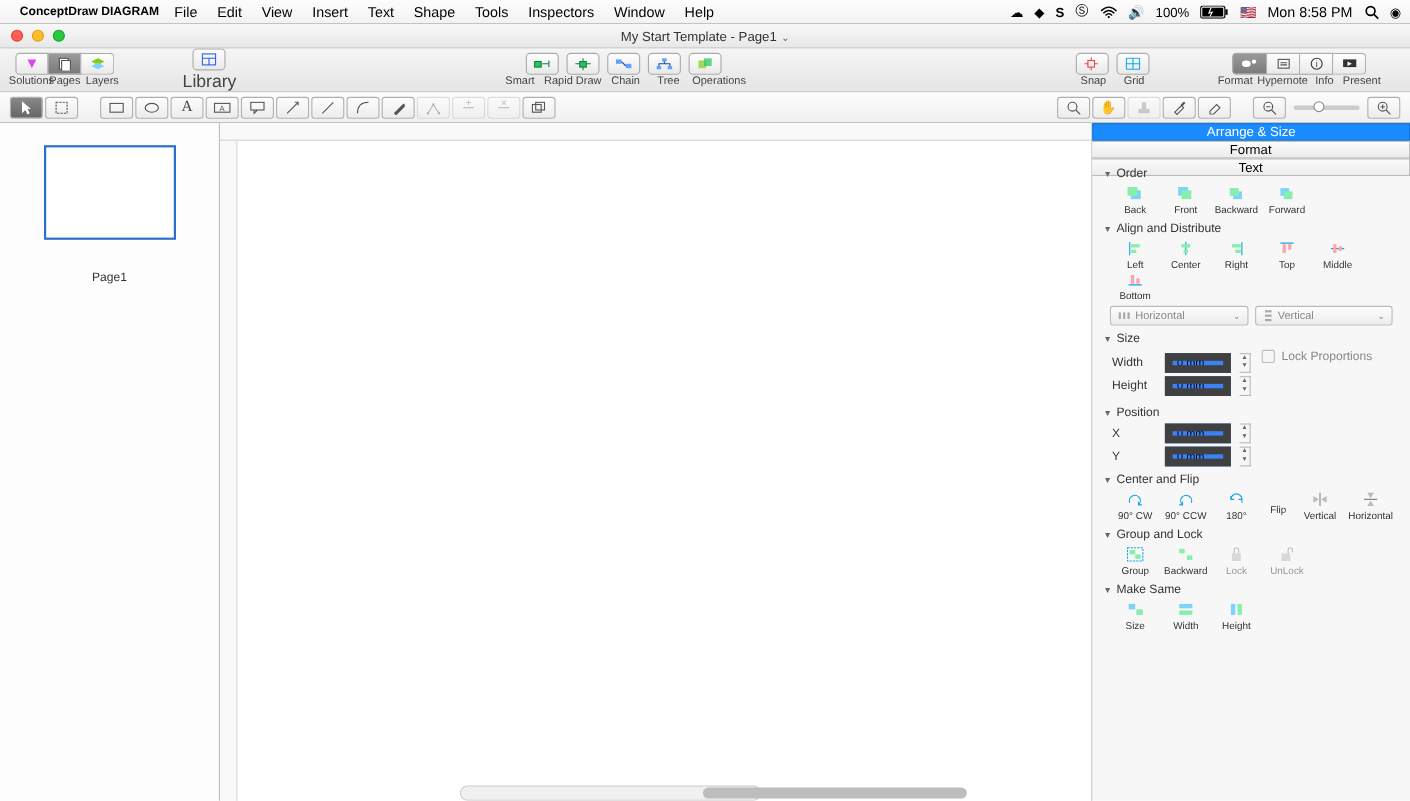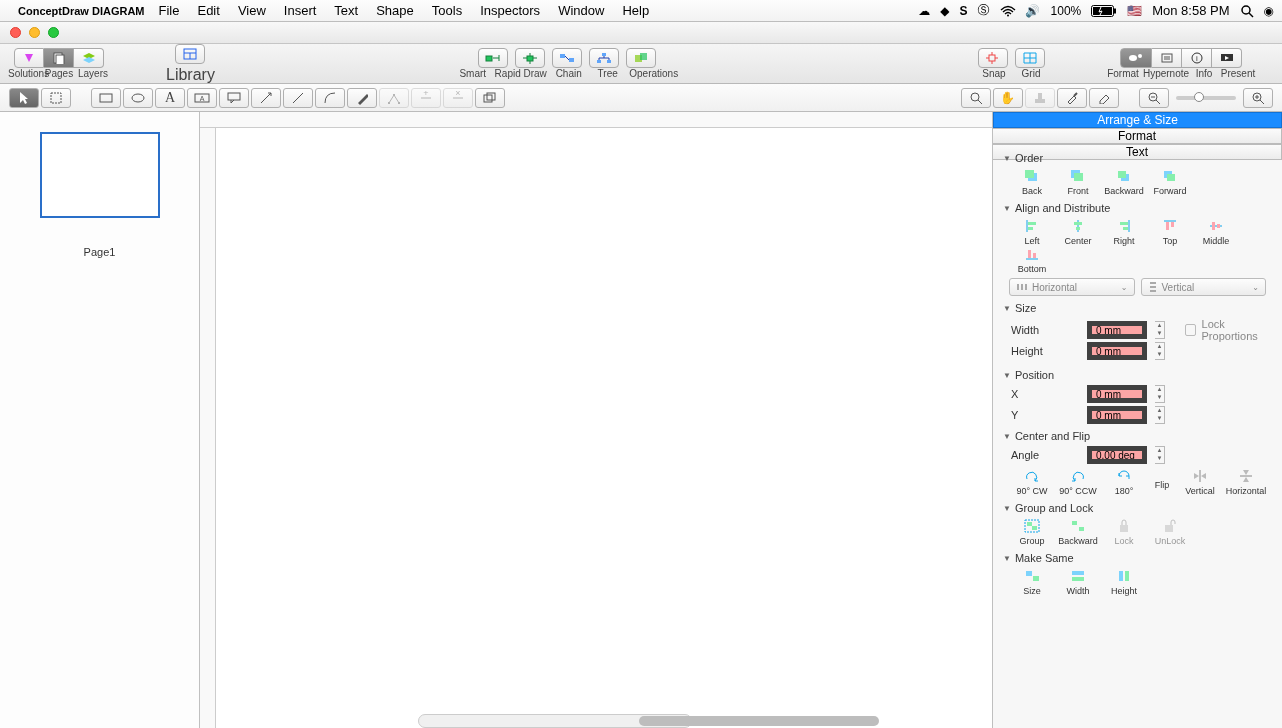--- a/index.html
+++ b/index.html
@@ -52,24 +52,24 @@
 .rp-tab.active { background: #1a8cff; color: #fff; border-color:#1172d6;}
 .rp-body { flex:1; overflow-y:auto; padding: 6px 10px; }
 .section-hdr { display:flex; align-items:center; font-size:11px; color:#333; margin: 6px 0 4px; font-weight:normal;}
 .section-hdr .tri { font-size:8px; color:#666; margin-right:4px;}
 .icon-row { display:flex; gap: 0; justify-content:flex-start; margin-left:6px;}
 .icon-cell { display:flex; flex-direction:column; align-items:center; width: 46px; }
 .icon-box { width:20px; height:16px; display:flex; align-items:center; justify-content:center; margin-bottom:2px;}
 .icon-cell .lbl { font-size:9px; color:#333; }
 .form-row { display:flex; align-items:center; margin: 3px 0 3px 8px; gap:8px;}
 .form-row .flabel { width: 40px; font-size:11px; color:#333; }
-.form-row input[type=text] { width: 60px; height:18px; border:5px solid #404040; font-size:10px; padding:0 4px; background:#fca5a5;margin-left:28px;}
+.form-row input[type=text] { width: 60px; height:18px; border:7px solid #404040; font-size:10px; padding:0 4px; background:#3b82f6;}
 .form-row .stepper { width:10px; height:18px; display:flex; flex-direction:column; border:1px solid #b8b8b8; border-left:none;}
 .form-row .stepper span{ flex:1; font-size:6px; text-align:center; color:#666; line-height:7px;}
-.checkbox-row { display:flex; align-items:center; font-size:11px; color:#888; margin-left:20px;}
+.checkbox-row { display:flex; align-items:center; font-size:11px; color:#888; margin-left:10px;}
 .checkbox-row .cb { width:12px; height:12px; border:1px solid #bbb; border-radius:2px; margin-right:6px;}
 .dropdown { height:18px; border:1px solid #bbb; border-radius:3px; background:linear-gradient(#fdfdfd,#ececec); display:flex; align-items:center; padding:0 6px; font-size:10px; color:#888; gap:4px; flex:1;}
 .dropdown .chev{ margin-left:auto; font-size:8px;}
 .dd-row{ display:flex; gap:6px; margin:4px 6px;}
 .hscroll { height:14px; position:absolute; bottom:2px; left:218px; right:300px; background:#f0f0f0; border:1px solid #ccc; border-radius:8px;}
 .hscroll .thumb{ position:absolute; left:220px; top:1px; bottom:1px; width:240px; background:#bdbdbd; border-radius:6px;}
 svg{ display:block;}
 </style>
 </head>
 <body>
@@ -120,20 +120,23 @@
   </span>
   <span class="ritem">◉</span>
 </div>
 
 <div class="titlebar">
   <div class="traffic">
     <span class="tr-close"></span>
     <span class="tr-min"></span>
     <span class="tr-max"></span>
   </div>
+  <div class="title">
+    <span>My Start Template - Page1</span><span class="chev">⌄</span>
+  </div>
 </div>
 
 <div class="maintoolbar">
   <div class="tb-group">
     <div class="tb-btn-row">
       <div class="tb-btn joined-left">
           <svg width="14" height="12">
             <path d="M3 2 L11 2 L7 10 Z" fill="#d946ef"></path>
           </svg>
         </div>
@@ -600,28 +603,20 @@
           <div class="stepper">
             <span>▲</span>
             <span>▼</span>
           </div>
         </div>
 
       <div class="section-hdr">
           <span class="tri">▼</span>
           <span>Center and Flip</span>
         </div>
-      <div class="form-row">
-          <span class="flabel">Angle</span>
-          <input type="text" value="0.00 deg" style="">
-          <div class="stepper">
-            <span>▲</span>
-            <span>▼</span>
-          </div>
-        </div>
       <div class="icon-row" style="margin-top:4px">
         <div class="icon-cell">
             <div class="icon-box">
               <svg width="16" height="14">
                 <path d="M3 10 A5 5 0 1 1 11 12" fill="none" stroke="#0ea5e9"></path>
                 <path d="M11 9 L11 12 L14 12" fill="none" stroke="#0ea5e9"></path>
               </svg>
             </div>
             <span class="lbl">90° CW</span>
           </div>

